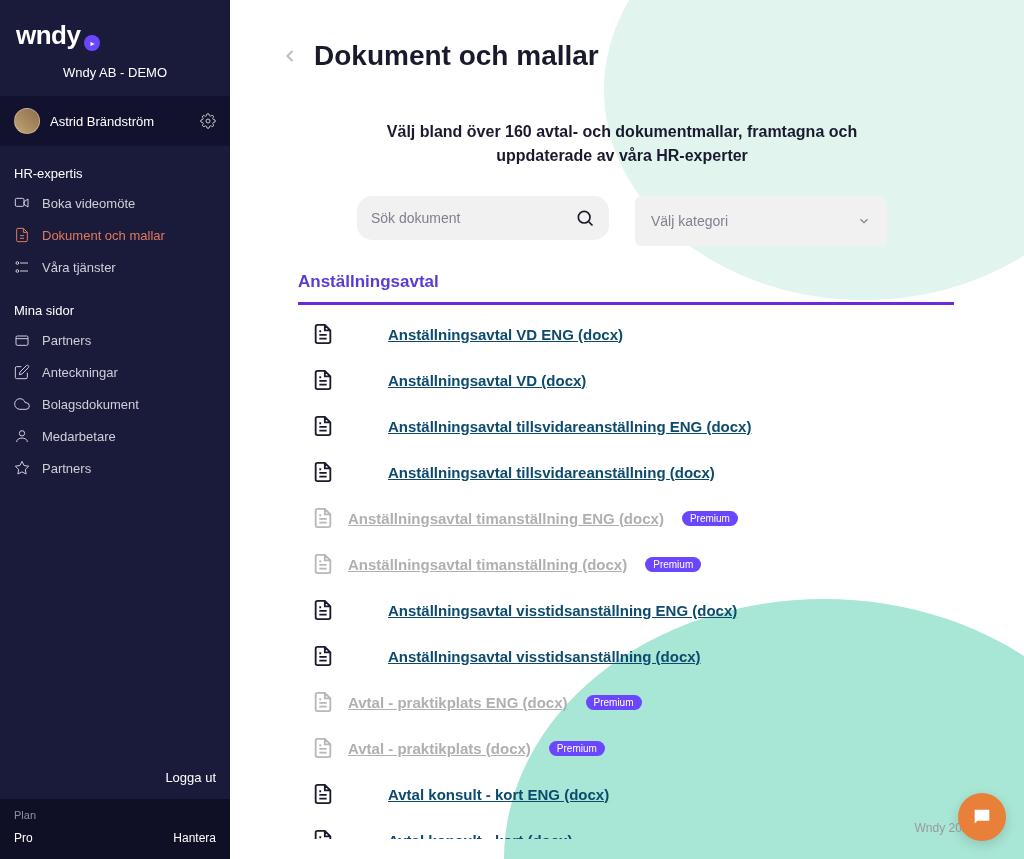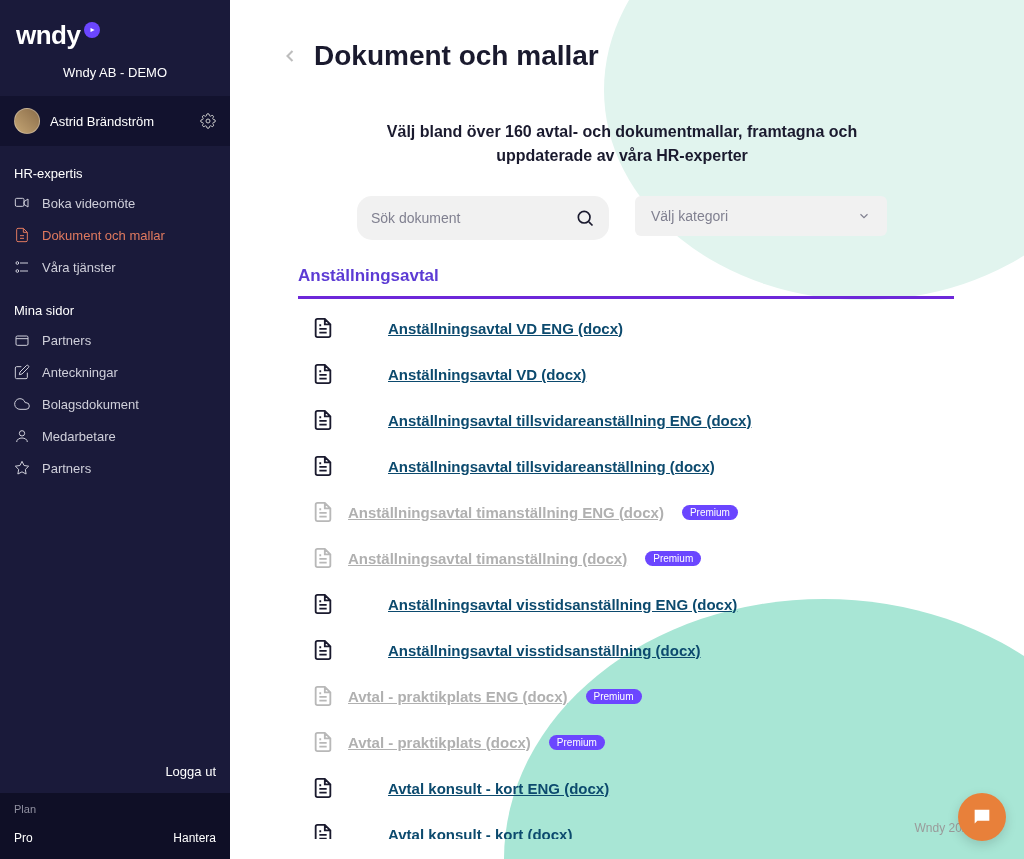--- a/index.html
+++ b/index.html
@@ -1,52 +1,52 @@
 <!DOCTYPE html>
 <html><head>
   <meta charset="utf-8">
   <style>
     * { margin:0; padding:0; box-sizing:border-box; }
     body{ width:1024px; height:859px; font-family:'Segoe UI',Arial,sans-serif; display:flex; background:#f5f5f5; overflow:hidden; position:relative; }
     
     .sidebar{ width:230px; height:100%; background:#1a1a3a; color:#fff; display:flex; flex-direction:column; }
-    .logo-row{ padding:20px 16px 10px; display:flex; align-items:center; }
+    .logo-row{ padding:20px 16px 10px; display:flex; align-items:flex-end; }
     .logo-text{ font-size:26px; font-weight:700; color:#fff; letter-spacing:-0.5px; }
     .logo-badge{ width:16px; height:16px; border-radius:50%; background:#6b46ff; margin-left:4px; margin-top:-12px; display:flex; align-items:center; justify-content:center; }
     .logo-badge::after{ content:'▸'; color:#fff; font-size:8px; }
     .org{ text-align:center; font-size:13px; color:#fff; padding:4px 0 16px; }
     .user-row{ background:#12122e; padding:12px 14px; display:flex; align-items:center; gap:10px; }
     .avatar{ width:26px; height:26px; border-radius:50%; background:linear-gradient(45deg,#c4a574,#8b6d4a); border:1px solid rgba(255,255,255,.3); }
     .user-name{ font-size:13px; flex:1; }
     .gear{ width:16px; height:16px; color:#ccc; }
     .nav-section{ padding:20px 0 6px 14px; font-size:13px; color:#fff; font-weight:500; }
     .nav-item{ display:flex; align-items:center; gap:12px; padding:8px 14px; font-size:13px; color:#cfcfda; cursor:pointer; }
     .nav-item.active{ color:#e07a5f; }
     .nav-icon{ width:16px; height:16px; flex-shrink:0; }
     .logout{ margin-top:auto; text-align:right; padding:14px; font-size:13px; color:#fff; }
     .plan-box{ background:#0f0f26; padding:10px 14px 14px; display:flex; justify-content:space-between; align-items:flex-end; }
     .plan-left .pl{ font-size:11px; color:#9090a0; }
-    .plan-left .pv{ font-size:12px; color:#fff; margin-top:16px; }
+    .plan-left .pv{ font-size:12px; color:#fff; margin-top:10px; }
     .plan-mgr{ font-size:12px; color:#fff; }
 
     
     .main{ flex:1; height:100%; background:#fff; position:relative; overflow:hidden; }
     .blob1{ position:absolute; top:-120px; right:-100px; width:520px; height:420px; border-radius:50%; background:#e1f4ee; }
     .blob2{ position:absolute; bottom:-260px; right:-120px; width:640px; height:520px; border-radius:50%; background:#a8e6d5; }
     .content{ position:relative; z-index:2; padding:40px 60px 20px 50px; height:100%; display:flex; flex-direction:column; }
     .title-row{ display:flex; align-items:center; gap:14px; }
     .back{ width:20px; height:20px; color:#bdbdbd; }
     .title{ font-size:28px; font-weight:700; color:#1a1a2e; }
     .subtitle{ text-align:center; font-size:16px; font-weight:600; color:#1a1a2e; margin:48px auto 0; max-width:530px; line-height:1.5; }
     .controls{ display:flex; gap:26px; margin:28px auto 0; width:530px; }
     .search-wrap{ flex:1; background:#f1f1f1; border-radius:15px; display:flex; align-items:center; padding:0 14px; height:44px; }
     .search-input{ flex:1; border:none; background:transparent; font-size:14px; color:#1a1a2e; outline:none; }
     .search-input::placeholder{ color:#808090; }
     .search-ic{ width:20px; height:20px; color:#1a1a2e; }
-    .cat-sel{ width:252px; background:#f1f1f1; border-radius:6px; height:40px; display:flex; align-items:center; justify-content:space-between; padding:0 16px; font-size:14px; color:#808090; }
+    .cat-sel{ width:252px; background:#f1f1f1; border-radius:6px; height:50px; display:flex; align-items:center; justify-content:space-between; padding:0 16px; font-size:14px; color:#808090; }
     .chev{ width:14px; height:14px; color:#808090; }
     .list-area{ flex:1; overflow-y:auto; margin-top:26px; padding:0 10px 20px 18px; }
     .list-area::-webkit-scrollbar{ width:8px; }
     .list-area::-webkit-scrollbar-thumb{ background:#c4c4c4; border-radius:4px; }
     .cat-head{ font-size:17px; font-weight:700; color:#5c3bd4; border-bottom:3px solid #6d28d9; padding-bottom:10px; margin-bottom:18px; }
     .doc-row{ display:flex; align-items:center; gap:14px; margin-bottom:24px; padding-left:14px; }
     .doc-ic{ width:22px; height:22px; flex-shrink:0; }
     .doc-name{ font-size:15px; font-weight:600; text-decoration:underline; }
     .doc-row.normal .doc-ic{ color:#1a1a2e; }
     .doc-row.normal .doc-name{ color:#0c4a6e;margin-left:40px; }

